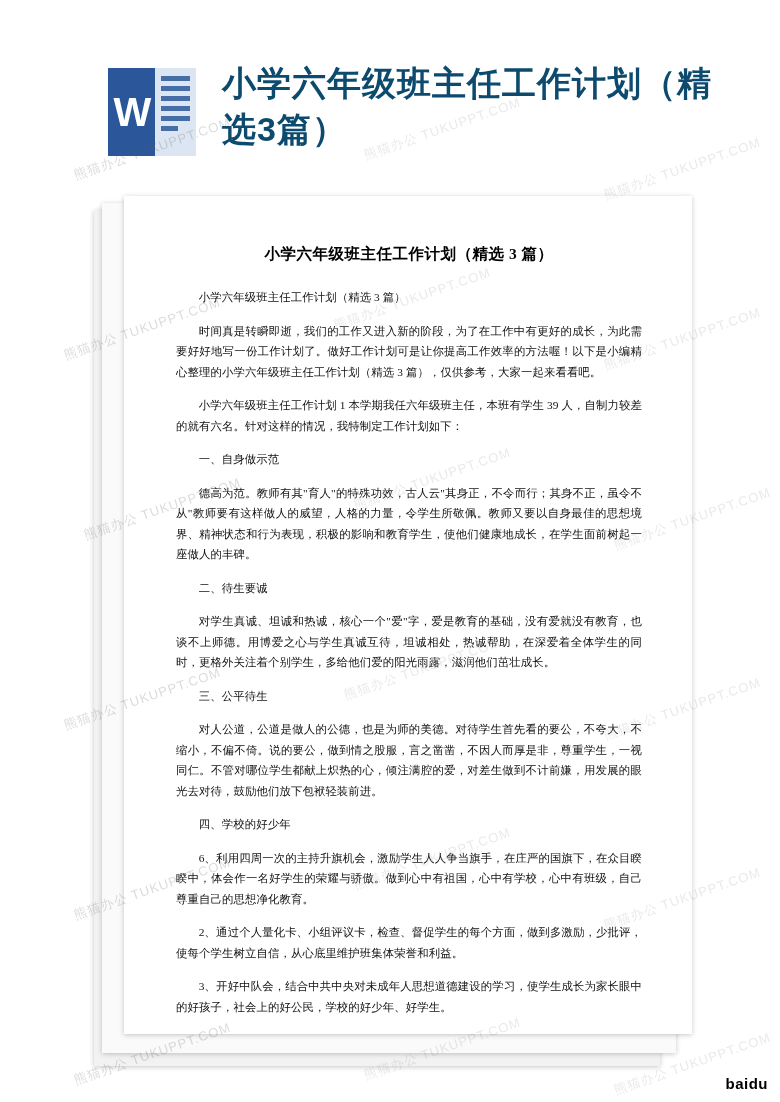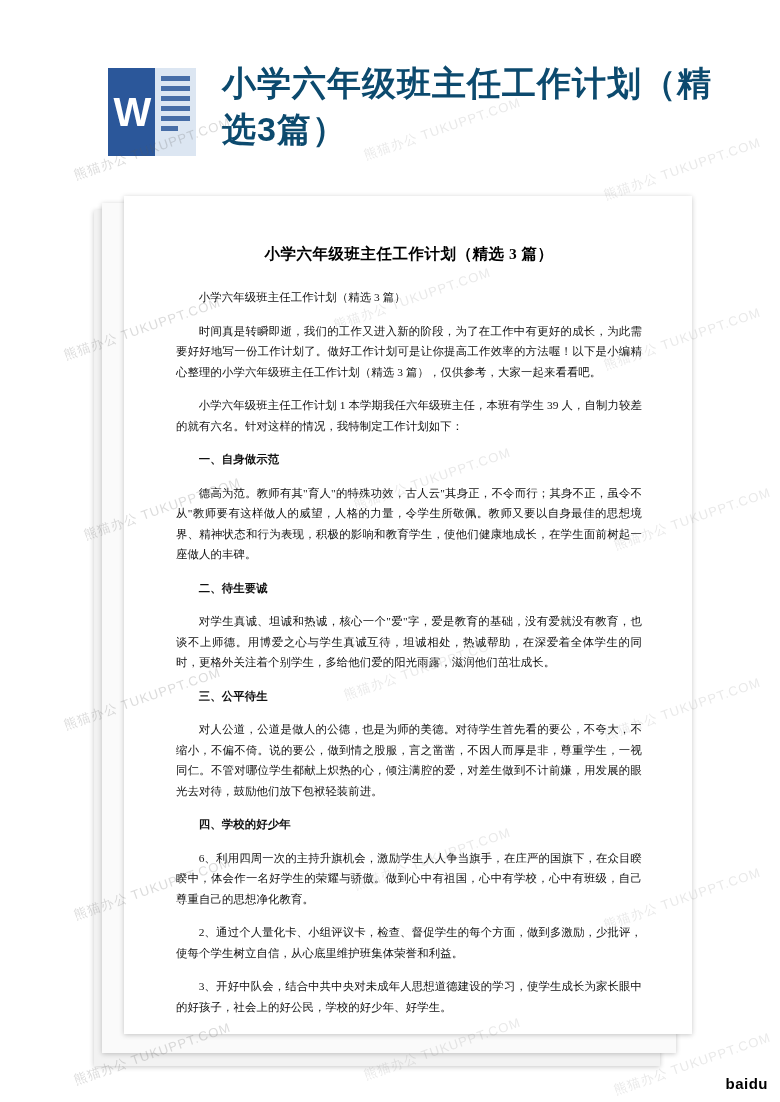--- a/index.html
+++ b/index.html
@@ -134,21 +134,21 @@
   .para {
     font-size: 11.4px;
     line-height: 20.5px;
     margin: 0 0 13px 0;
     text-align: justify;
     text-indent: 2em;
     color: #111;
     letter-spacing: .1px;
   }
   .para.sec {
-    font-weight: bold;
+    font-weight: normal;
   }
 
   
   .wm {
     position: absolute;
     color: rgba(120,120,120,0.16);
     font-family: "Liberation Sans", sans-serif;
     font-size: 13px;
     letter-spacing: 1px;
     transform: rotate(-19deg);

